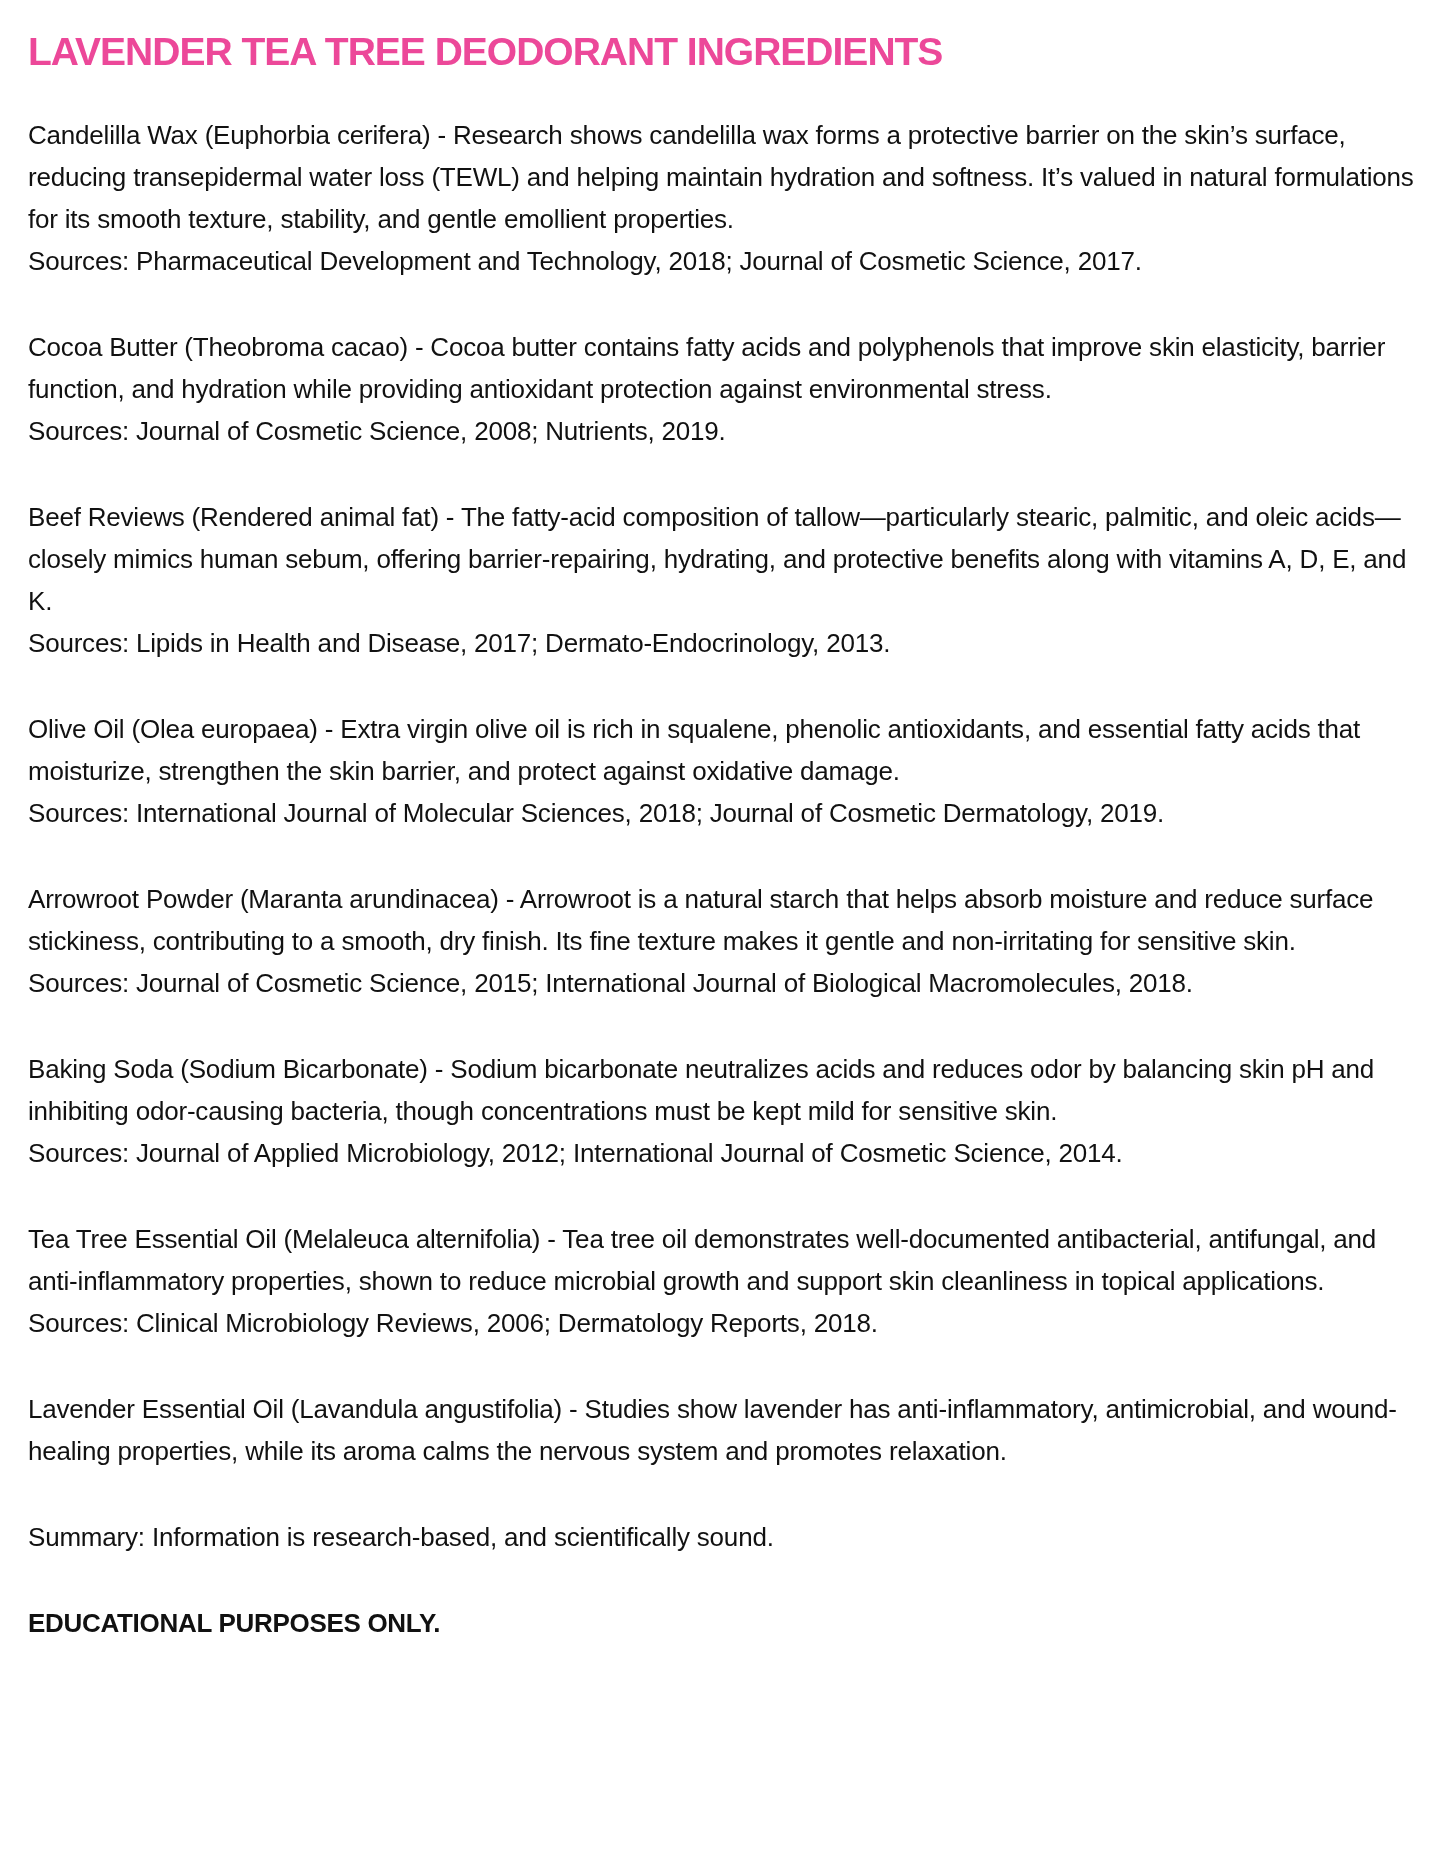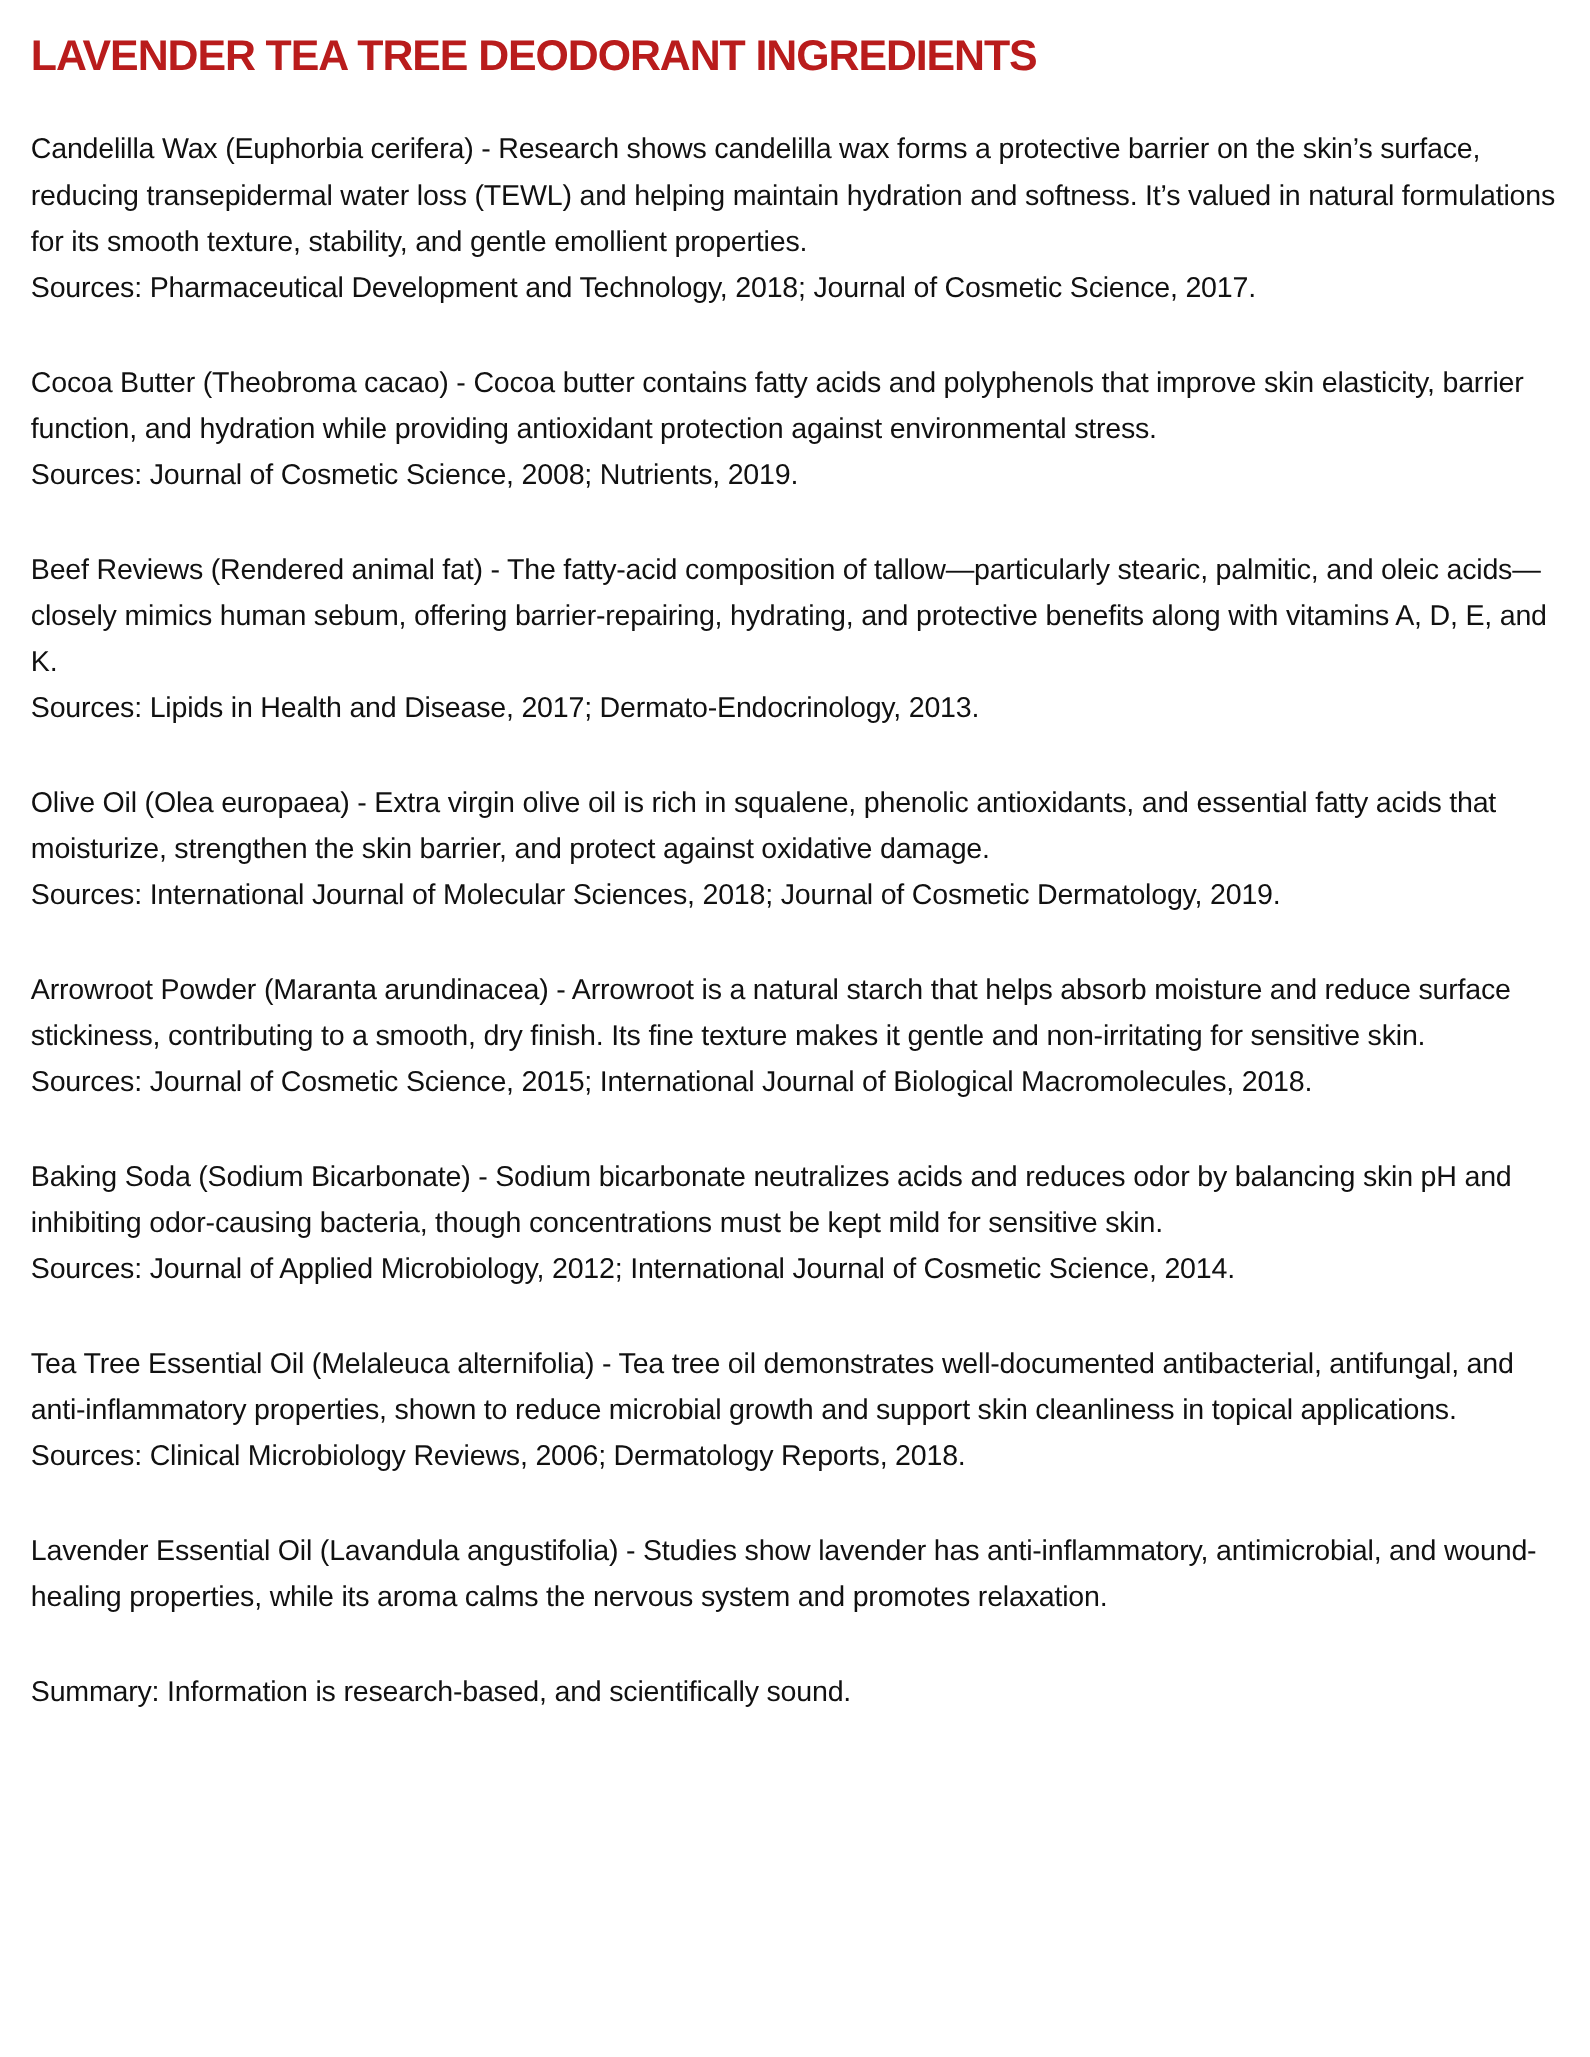--- a/index.html
+++ b/index.html
@@ -15,21 +15,21 @@
     color: #111111;
   }
   .doc {
     padding: 30px 28px 40px 28px;
   }
   .page-title {
     font-size: 39px;
     font-weight: 800;
     letter-spacing: -1px;
     margin: 0 0 40px 0;
-    color: #b91c1c;
+    color: #ec4899;
     white-space: nowrap;
   }
   .ingredient {
     margin: 0 0 44px 0;
   }
   .ingredient p,
   .summary,
   .disclaimer {
     font-size: 26px;
     line-height: 42px;
@@ -91,14 +91,15 @@
     <p><strong class="name">Tea Tree Essential Oil (Melaleuca alternifolia)</strong><span> - Tea tree oil demonstrates well-documented antibacterial, antifungal, and anti-inflammatory properties, shown to reduce microbial growth and support skin cleanliness in topical applications.</span></p>
     <p class="sources">Sources: Clinical Microbiology Reviews, 2006; Dermatology Reports, 2018.</p>
   </section>
 
   <section class="ingredient">
     <p><strong class="name">Lavender Essential Oil (Lavandula angustifolia)</strong><span> - Studies show lavender has anti-inflammatory, antimicrobial, and wound-healing properties, while its aroma calms the nervous system and promotes relaxation.</span></p>
   </section>
 
   <p class="summary">Summary: Information is research-based, and scientifically sound.</p>
 
+  <p class="disclaimer">EDUCATIONAL PURPOSES ONLY.</p>
 
 </main>
 
 </body></html>

